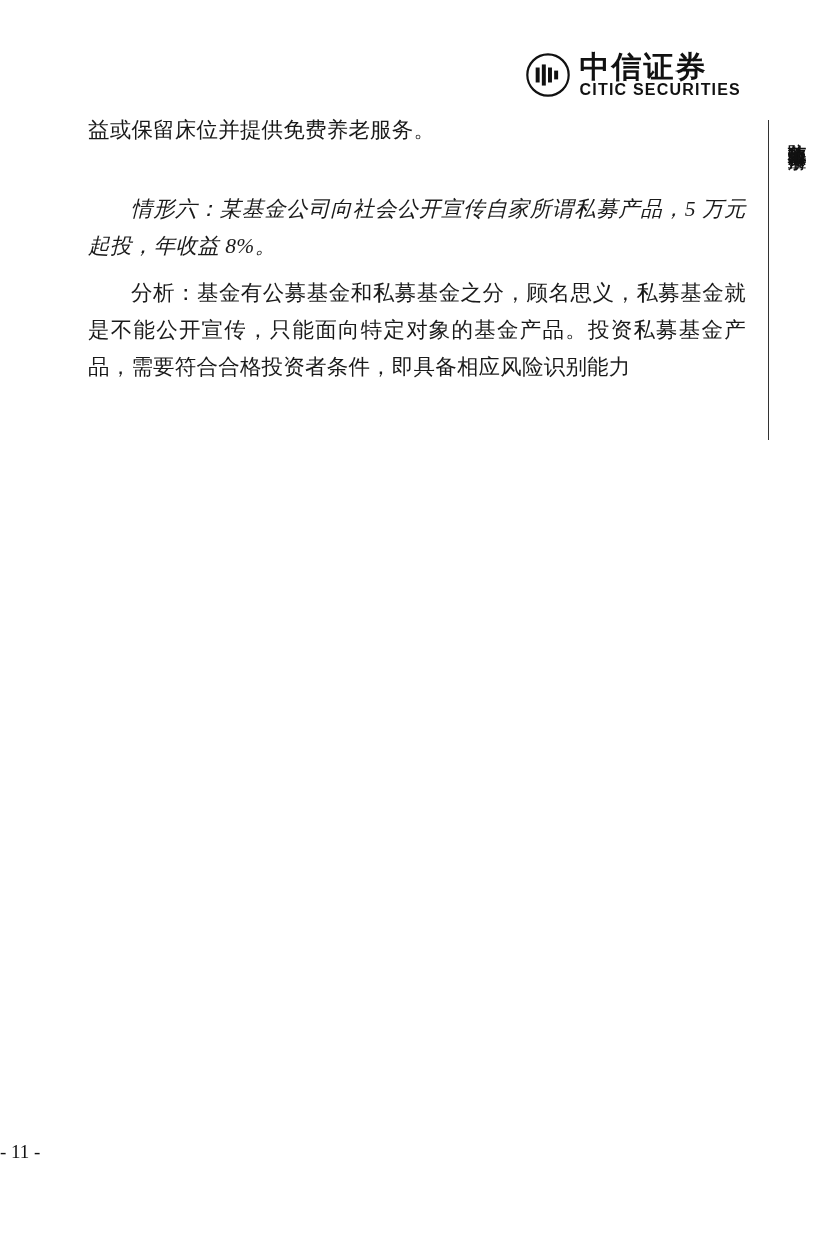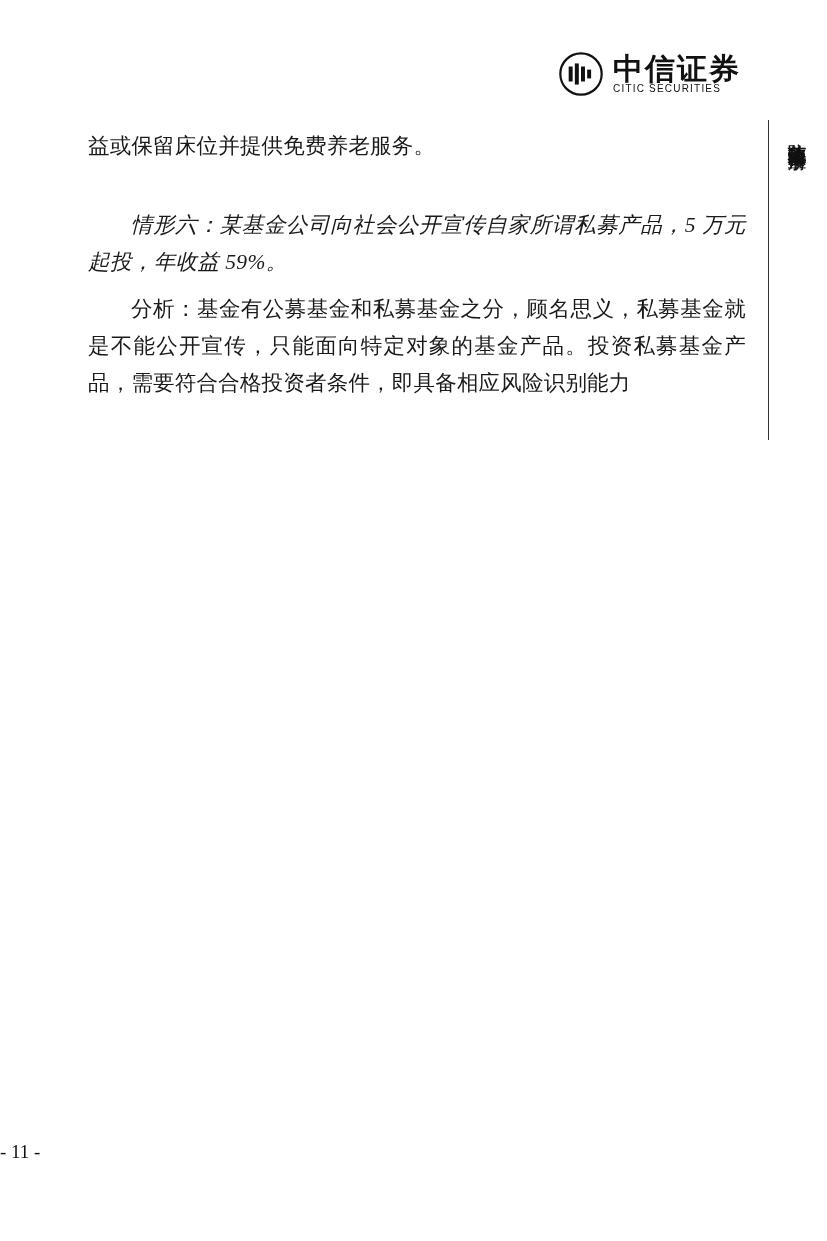--- a/index.html
+++ b/index.html
@@ -37,23 +37,24 @@
   }
   .logo-cn {
     font-family: "Liberation Serif", "DejaVu Serif", serif;
     font-size: 30px;
     font-weight: bold;
     letter-spacing: 2px;
     color: #111;
   }
   .logo-en {
     font-family: "Liberation Sans", sans-serif;
-    font-size: 10px;
+    font-size: 16px;
     letter-spacing: 1.2px;
     color: #111;
+    font-weight: bold;
   }
 
   
   .side-rule {
     position: absolute;
     right: 58px;
     top: 120px;
     width: 1px;
     height: 320px;
     background: #333;
@@ -93,21 +94,21 @@
     margin-top: 10px;
   }
   .para.case {
     font-style: italic;
     font-family: "Liberation Serif", "DejaVu Serif", serif;
     text-indent: 2em;
     margin-top: 16px;
     letter-spacing: 0.4px;
   }
   .para.first {
-    margin-top: 16px;
+    margin-top: 0;
     text-indent: 0;
   }
   .spacer-sm { height: 10px; }
 
   
   .page-number {
     position: absolute;
     left: 0;
     right: 0;
     bottom: 78px;
@@ -136,17 +137,17 @@
   </span>
 </div>
 
 <div class="side-rule"></div>
 <div class="side-title">防范非法集资宣传手册</div>
 
 <div class="page-body">
   <p class="para first">益或保留床位并提供免费养老服务。</p>
   <div class="spacer-sm"></div>
   <div class="spacer-sm"></div>
-  <p class="para case">情形六：某基金公司向社会公开宣传自家所谓私募产品，5 万元起投，年收益 59%。</p>
+  <p class="para case">情形六：某基金公司向社会公开宣传自家所谓私募产品，5 万元起投，年收益 8%。</p>
   <p class="para indent">分析：基金有公募基金和私募基金之分，顾名思义，私募基金就是不能公开宣传，只能面向特定对象的基金产品。投资私募基金产品，需要符合合格投资者条件，即具备相应风险识别能力</p>
 </div>
 
 <div class="page-number">- 11 -</div>
 
 </body></html>

